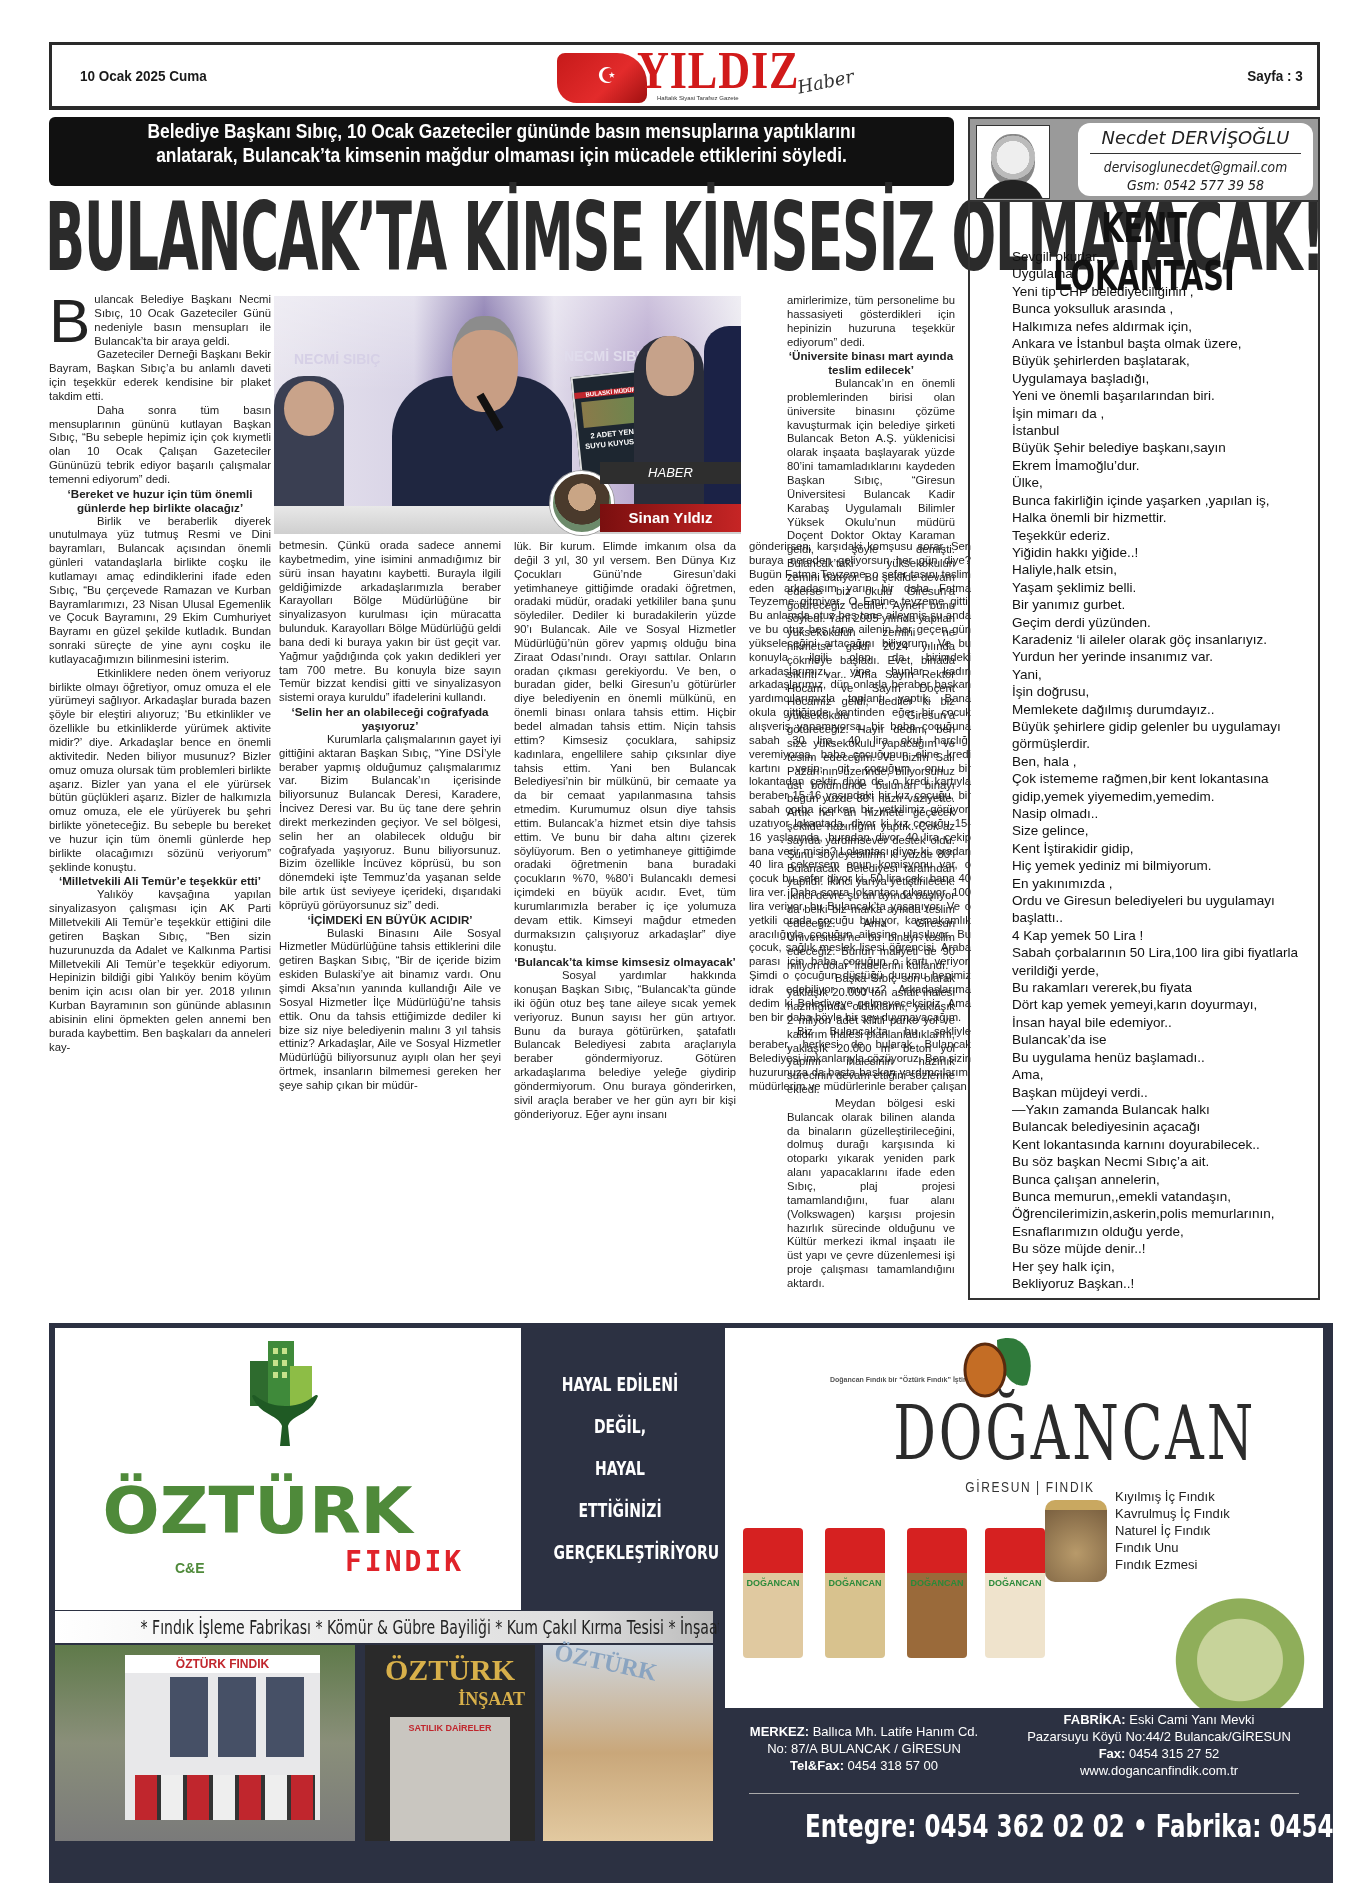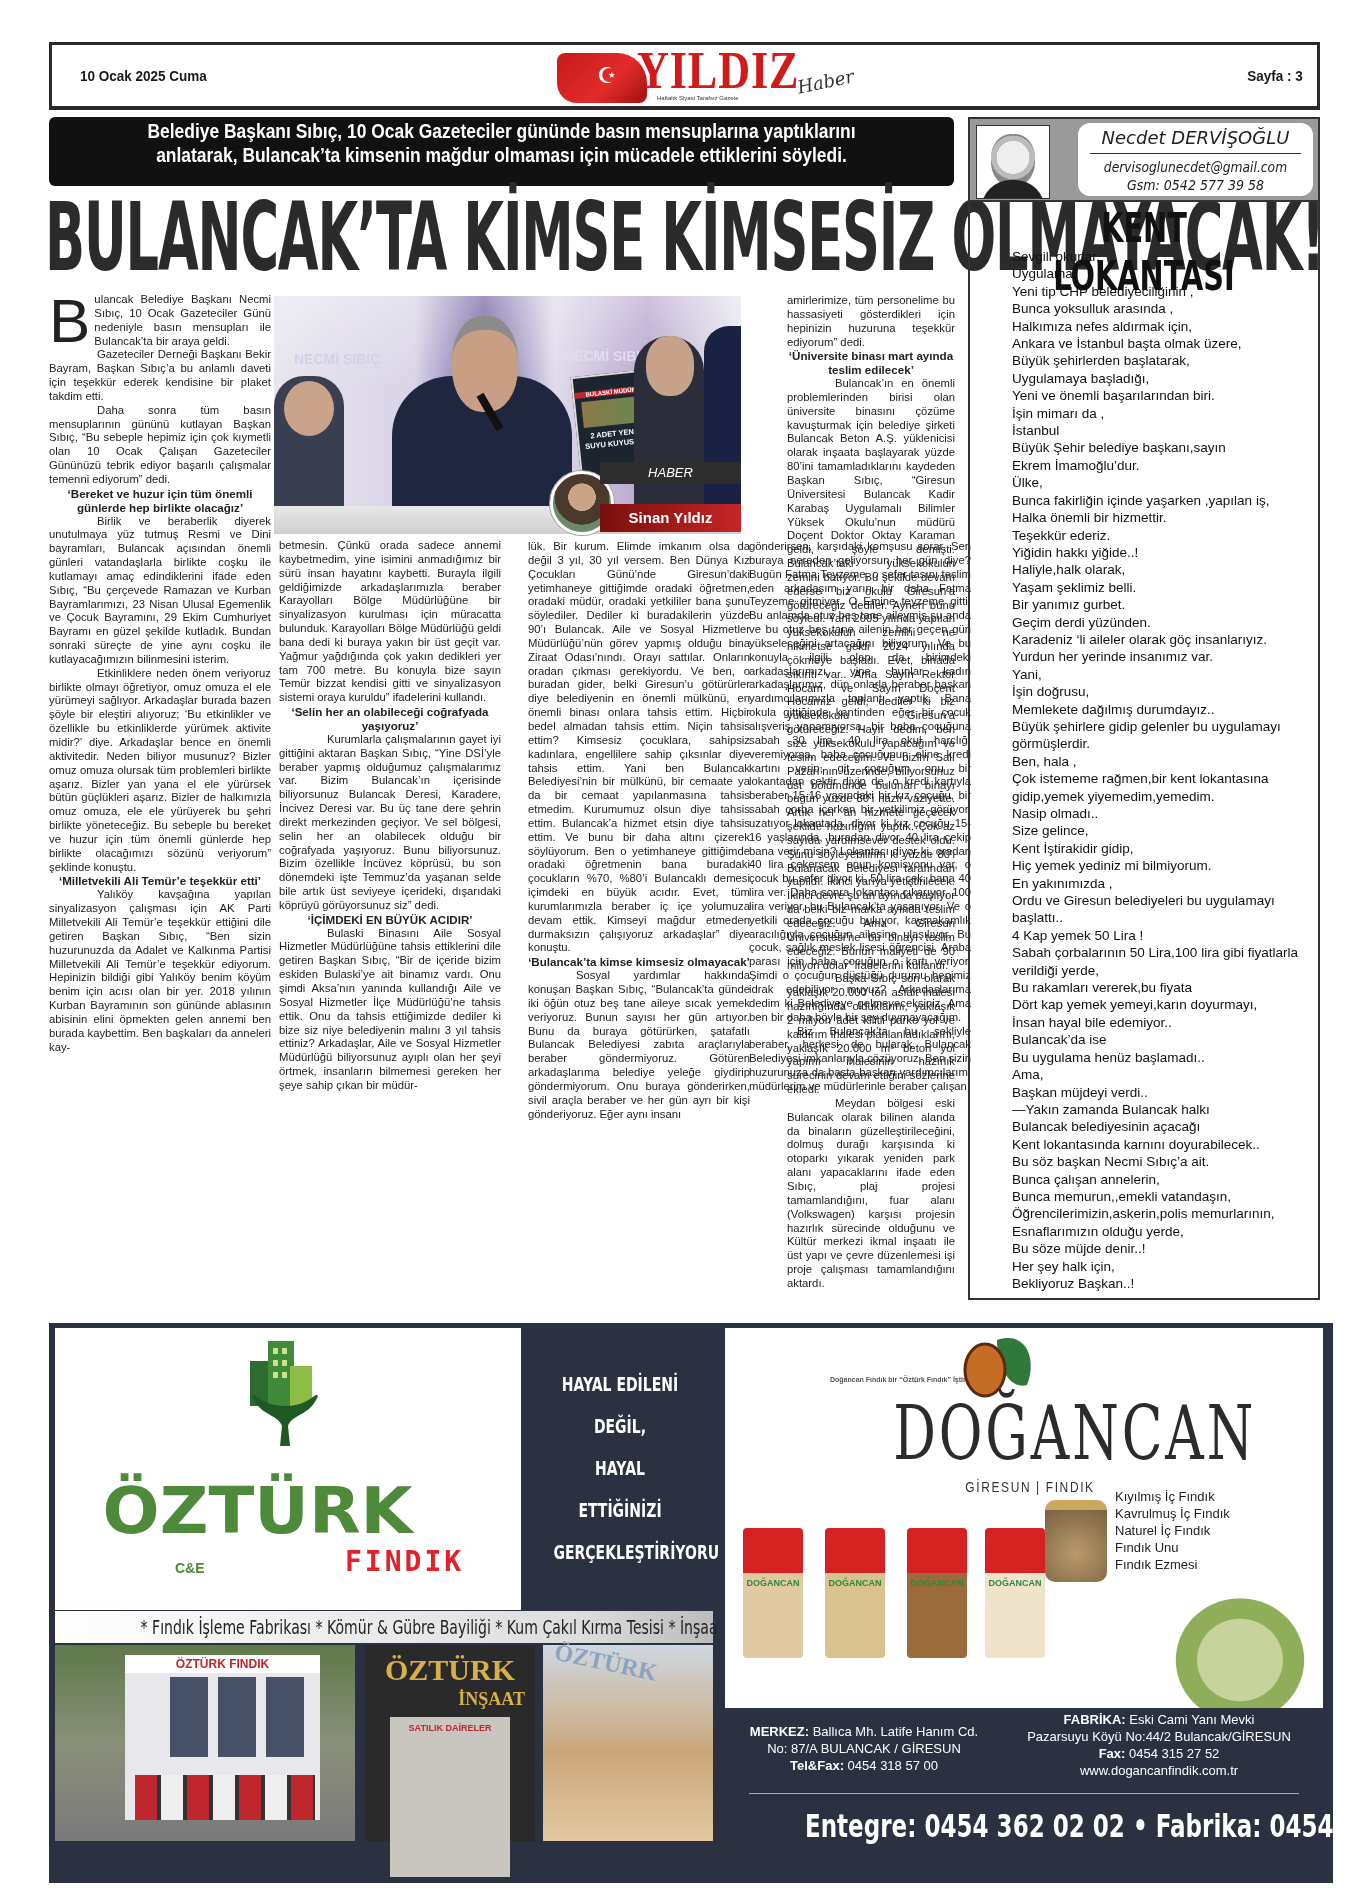--- a/index.html
+++ b/index.html
@@ -21,21 +21,21 @@
   
   #headline{left:45px;top:185px;width:920px;font-family:"DejaVu Sans",sans-serif;font-weight:bold;font-size:90px;line-height:100px;color:#2b2b2b;white-space:nowrap;transform:scaleX(.585) scaleY(1.05);transform-origin:left top;letter-spacing:-2px;}
   
   .col{font-size:11.3px;line-height:13.85px;text-align:justify;hyphens:manual;color:#222;}
   .col p{margin:0;text-indent:48px;}
   .col p.noind{text-indent:0;}
   .col h4{margin:0;font-size:11.6px;line-height:13.85px;font-weight:bold;text-align:center;}
   #col1{left:49px;top:293px;width:222px;}
   #dropcap{float:left;font-size:62px;line-height:52px;margin:2px 4px 0 0;font-family:"Liberation Sans",sans-serif;}
   #col2{left:279px;top:539px;width:222px;}
-  #col3{left:514px;top:540px;width:222px;margin-left:14px;}
+  #col3{left:514px;top:540px;width:222px;}
   #col4{left:749px;top:540px;width:222px;}
   #col5{left:787px;top:294px;width:168px;}
   
   #photo{left:274px;top:296px;width:467px;height:238px;overflow:hidden;background:linear-gradient(90deg,#e7e4ee 0%,#d8d3e6 30%,#6c5a9c 45%,#e0dbea 60%,#b4a3cc 80%,#e8e6ee 100%);}
   .ph{position:absolute;}
   #byline{left:600px;top:462px;width:141px;height:72px;}
   #byline-haber{left:0;top:0;width:141px;height:22px;background:#2e2e2e;color:#fff;font-style:italic;font-size:13px;line-height:22px;text-align:center;}
   #byline-name{left:0;top:24px;width:141px;height:28px;background:linear-gradient(90deg,#7a0f0f,#c62525);color:#fff;font-weight:bold;font-size:15px;line-height:28px;text-align:center;margin-top:18px;}
   #byline-avatar{left:550px;top:471px;width:58px;height:58px;border-radius:50%;background:radial-gradient(circle at 50% 40%,#c9a585 0 30%,#4a3a2c 31% 60%,#6c8a6a 61%);border:3px solid #fff;box-shadow:0 0 0 1px #999;}
   
@@ -177,21 +177,21 @@
     <div>Yeni ve önemli başarılarından biri.</div>
     <div>İşin mimarı da ,</div>
     <div>İstanbul</div>
     <div>Büyük Şehir belediye başkanı,sayın</div>
     <div>Ekrem İmamoğlu’dur.</div>
     <div>Ülke,</div>
     <div>Bunca fakirliğin içinde yaşarken ,yapılan iş,</div>
     <div>Halka önemli bir hizmettir.</div>
     <div>Teşekkür ederiz.</div>
     <div>Yiğidin hakkı yiğide..!</div>
-    <div>Haliyle,halk olarak,</div>
+    <div>Haliyle,halk etsin,</div>
     <div>Yaşam şeklimiz belli.</div>
     <div>Bir yanımız gurbet.</div>
     <div>Geçim derdi yüzünden.</div>
     <div>Karadeniz ‘li aileler olarak göç insanlarıyız.</div>
     <div>Yurdun her yerinde insanımız var.</div>
     <div>Yani,</div>
     <div>İşin doğrusu,</div>
     <div>Memlekete dağılmış durumdayız..</div>
     <div>Büyük şehirlere gidip gelenler bu uygulamayı görmüşlerdir.</div>
     <div>Ben, hala ,</div>
@@ -258,21 +258,21 @@
     <div style="position:absolute;left:0;top:0;width:300px;height:196px;background:linear-gradient(180deg,#5f7a4a,#8a8f7a 50%,#7a7a7a);">
       <div style="position:absolute;left:70px;top:10px;width:195px;height:165px;background:#e8e8ea;">
         <div style="position:absolute;left:0;top:0;width:195px;height:18px;background:#fff;color:#c0262d;font-weight:bold;font-size:12px;text-align:center;line-height:18px;">ÖZTÜRK FINDIK</div>
         <div style="position:absolute;left:45px;top:22px;width:140px;height:80px;background:repeating-linear-gradient(90deg,#465066 0 38px,#e8e8ea 38px 48px);"></div>
         <div style="position:absolute;left:10px;top:120px;width:180px;height:45px;background:repeating-linear-gradient(90deg,#c0262d 0 22px,#333 22px 26px,#eee 26px 48px,#333 48px 52px);"></div>
       </div>
     </div>
     <div style="position:absolute;left:310px;top:0;width:170px;height:196px;background:#2a2a2a;">
       <div style="position:absolute;left:0;top:8px;width:170px;text-align:center;font-family:'Liberation Serif',serif;font-weight:bold;font-size:30px;color:#d8b04a;">ÖZTÜRK</div>
       <div style="position:absolute;left:0;top:44px;width:160px;text-align:right;font-family:'Liberation Serif',serif;font-weight:bold;font-size:18px;color:#d8b04a;">İNŞAAT</div>
-      <div style="position:absolute;left:25px;top:72px;width:120px;height:160px;background:#c9c6c0;">
+      <div style="position:absolute;left:25px;top:72px;width:120px;height:124px;background:#c9c6c0;">
         <div style="color:#c0262d;font-weight:bold;font-size:9px;text-align:center;margin-top:6px;">SATILIK DAİRELER</div>
       </div>
     </div>
     <div style="position:absolute;left:488px;top:0;width:170px;height:196px;background:linear-gradient(180deg,#cfd7e0,#c9a77a 55%,#e2c9a0);">
       <div style="position:absolute;left:10px;top:10px;width:160px;font-family:'Liberation Serif',serif;font-weight:bold;font-size:24px;color:#8aa4c0;transform:rotate(12deg);">ÖZTÜRK</div>
     </div>
   </div>
 </div>
 
 <div id="ad2" class="abs">

